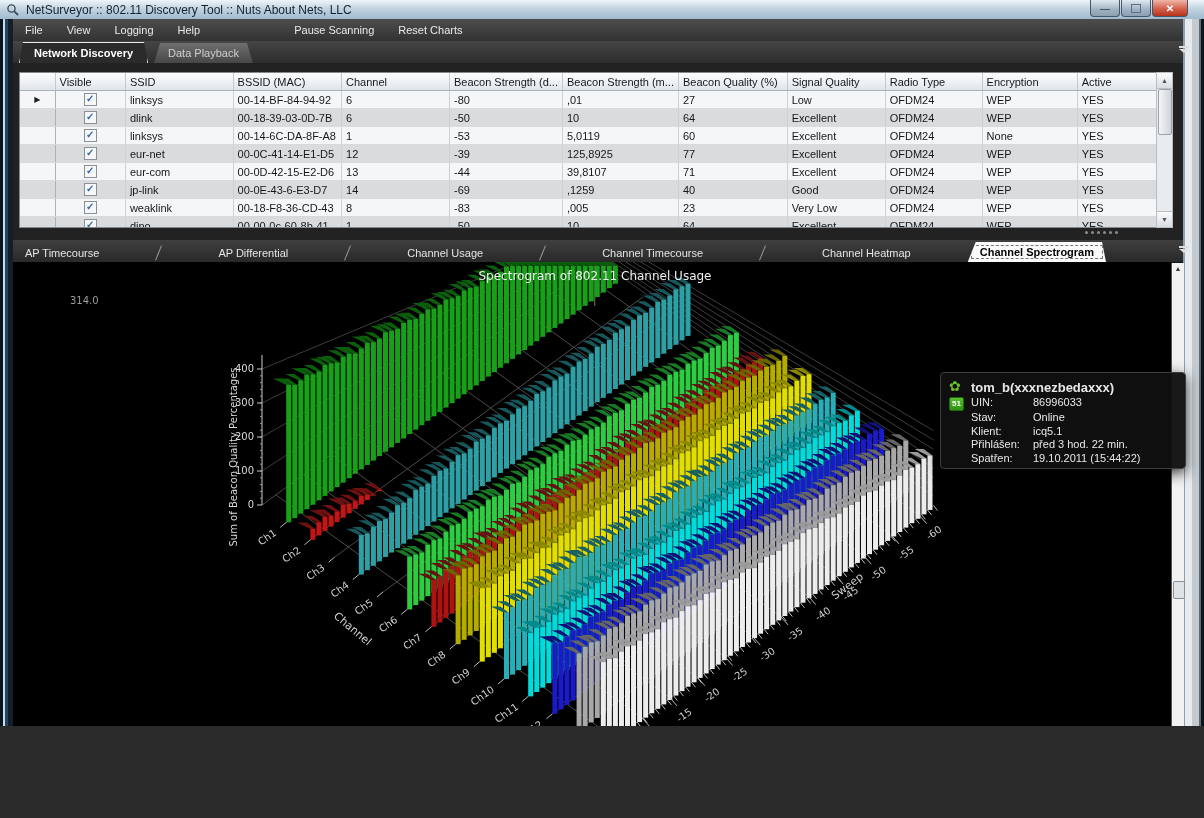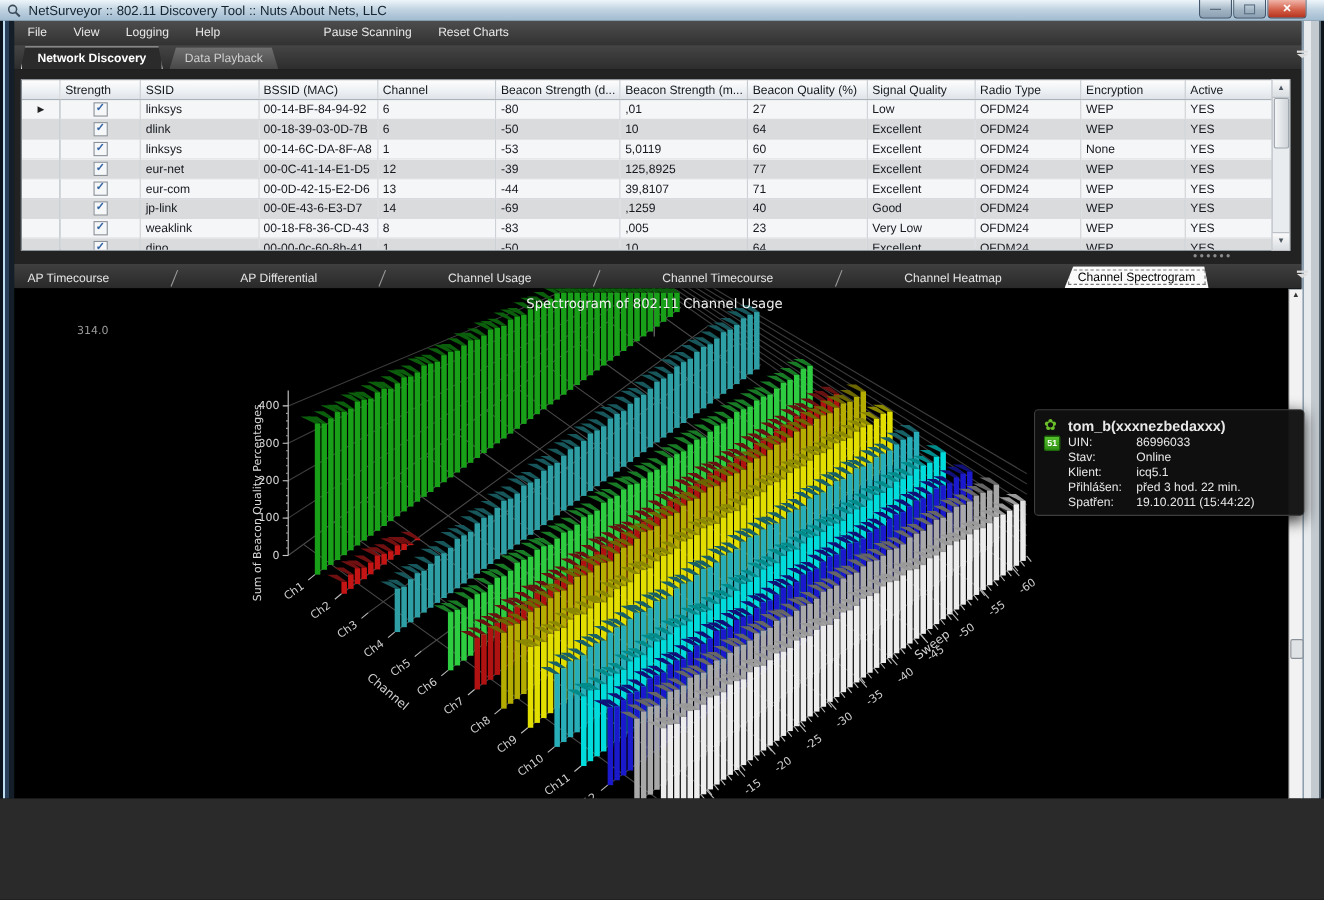--- a/index.html
+++ b/index.html
@@ -65,21 +65,21 @@
   #gridthumb{position:absolute;top:16px;left:1px;width:12px;height:44px;
     background:linear-gradient(90deg,#f4f5f6,#cfd4d9);border:1px solid #9aa2aa;border-radius:2px;}
   #splitdots{position:absolute;left:1072px;top:168px;display:flex;gap:3px;}
   #splitdots i{width:3px;height:3px;border-radius:50%;background:#8c8c8c;}
 
   
   #charttabs{position:absolute;left:13px;top:240px;width:1170px;height:22px;
     background:linear-gradient(#3f3f3f,#292929);display:flex;align-items:flex-end;font-size:11px;color:#e4e4e4;gap:45px;}
   .ctab{height:19px;display:flex;align-items:center;padding:0 12px;}
   .cslash{width:1px;height:16px;background:#9a9a9a;transform:rotate(22deg);margin:0 2px 1px;}
-  .ctab.active{background:#fafafa;color:#000;font-weight:normal;height:20px;
+  .ctab.active{background:#fafafa;color:#000;font-weight:bold;height:20px;
     clip-path:polygon(8px 0,calc(100% - 4px) 0,100% 100%,0 100%);outline:1px dashed #777;outline-offset:-4px;}
 
   
   #chartpanel{position:absolute;left:13px;top:262px;width:1158px;height:503px;background:#000;overflow:hidden;}
   #chartvscroll{position:absolute;left:1171px;top:263px;width:12px;height:503px;background:#f2f2f2;border-left:1px solid #555;}
   #chartvscroll .arr{position:absolute;left:0;width:12px;font-size:7px;color:#333;text-align:center;}
   #chartvthumb{position:absolute;left:1px;top:318px;width:10px;height:16px;background:#e0e3e6;border:1px solid #8a9097;border-radius:2px;}
   #charthscroll{position:absolute;left:13px;top:766px;width:1158px;height:16px;background:#f2f2f2;border-top:1px solid #444;}
   #charthscroll .arr{position:absolute;top:0;width:16px;height:16px;font-size:8px;color:#333;text-align:center;line-height:16px;}
   #charththumb{position:absolute;left:990px;top:1px;width:30px;height:13px;background:#e0e3e6;border:1px solid #8a9097;border-radius:2px;}
@@ -153,21 +153,21 @@
     <div class="bar"></div>
       <div class="tri"></div>
   </div>
 
   <div id="gridpanel">
     <div id="grid">
       <table>
         <thead>
             <tr id="gridhead">
               <th style="width: 36px;"></th>
-              <th style="width: 75px;">Strength</th>
+              <th style="width: 75px;">Visible</th>
               <th style="width: 125px;">SSID</th>
               <th style="width: 100px;">BSSID (MAC)</th>
               <th style="width: 126px;">Channel</th>
               <th style="width: 77px;">Beacon  Strength (d...</th>
               <th style="width: 103px;">Beacon  Strength (m...</th>
               <th style="width: 102px;">Beacon Quality (%)</th>
               <th style="width: 99px;">Signal Quality</th>
               <th style="width: 103px;">Radio Type</th>
               <th style="width: 102px;">Encryption</th>
               <th style="width: 89px;">Active</th>

